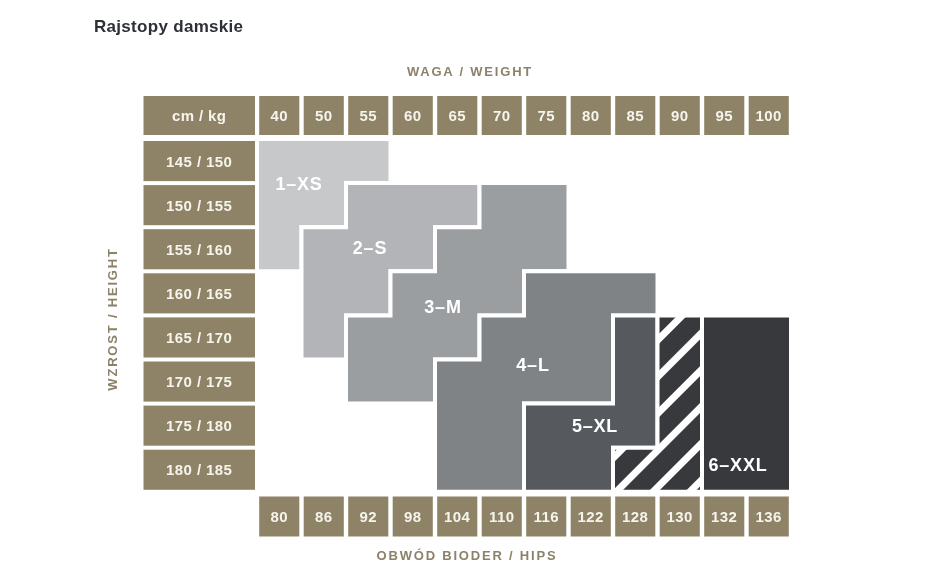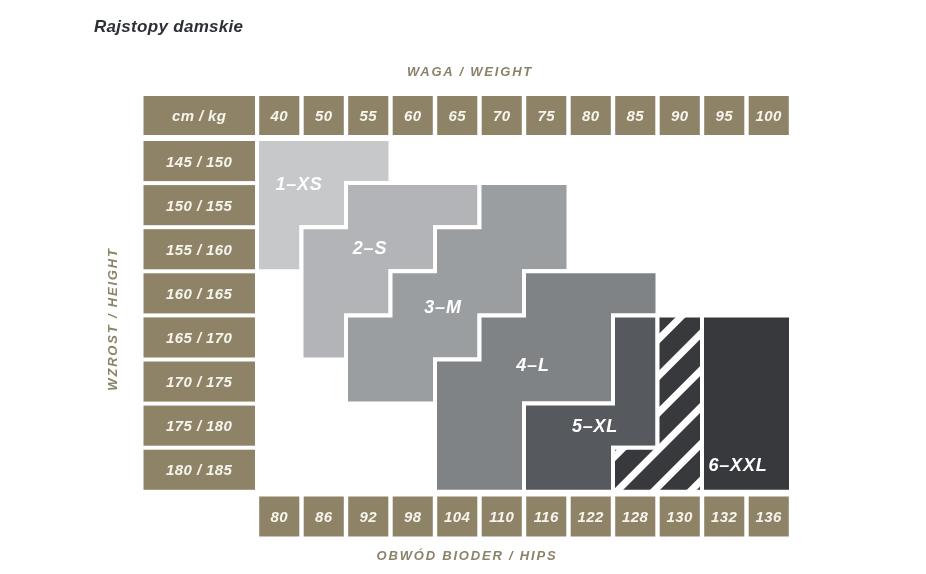--- a/index.html
+++ b/index.html
@@ -1,17 +1,17 @@
 <!DOCTYPE html>
 <html><head>
 <meta charset="utf-8">
 <style>
   html,body{margin:0;padding:0;background:#ffffff;}
   .stage{position:relative;width:926px;height:574px;background:#ffffff;overflow:hidden;
-         font-family:"Liberation Sans","DejaVu Sans",sans-serif;font-style:italic;}
+         font-family:"Liberation Sans","DejaVu Sans",sans-serif;}
   svg{display:block;}
   .title{font-size:17px;font-weight:600;fill:#2d3037;letter-spacing:.3px;}
   .axis-label{font-size:13px;font-weight:bold;fill:#8b8269;letter-spacing:1.8px;text-anchor:middle;}
   .cell-num{font-size:15px;font-weight:bold;fill:#f6f4ec;text-anchor:middle;letter-spacing:.4px;}
   .size-label{font-size:18px;font-weight:bold;fill:#ffffff;letter-spacing:.8px;text-anchor:middle;}
   .region{stroke:#ffffff;stroke-width:4;stroke-linejoin:miter;}
 </style>
 </head>
 <body>
 

